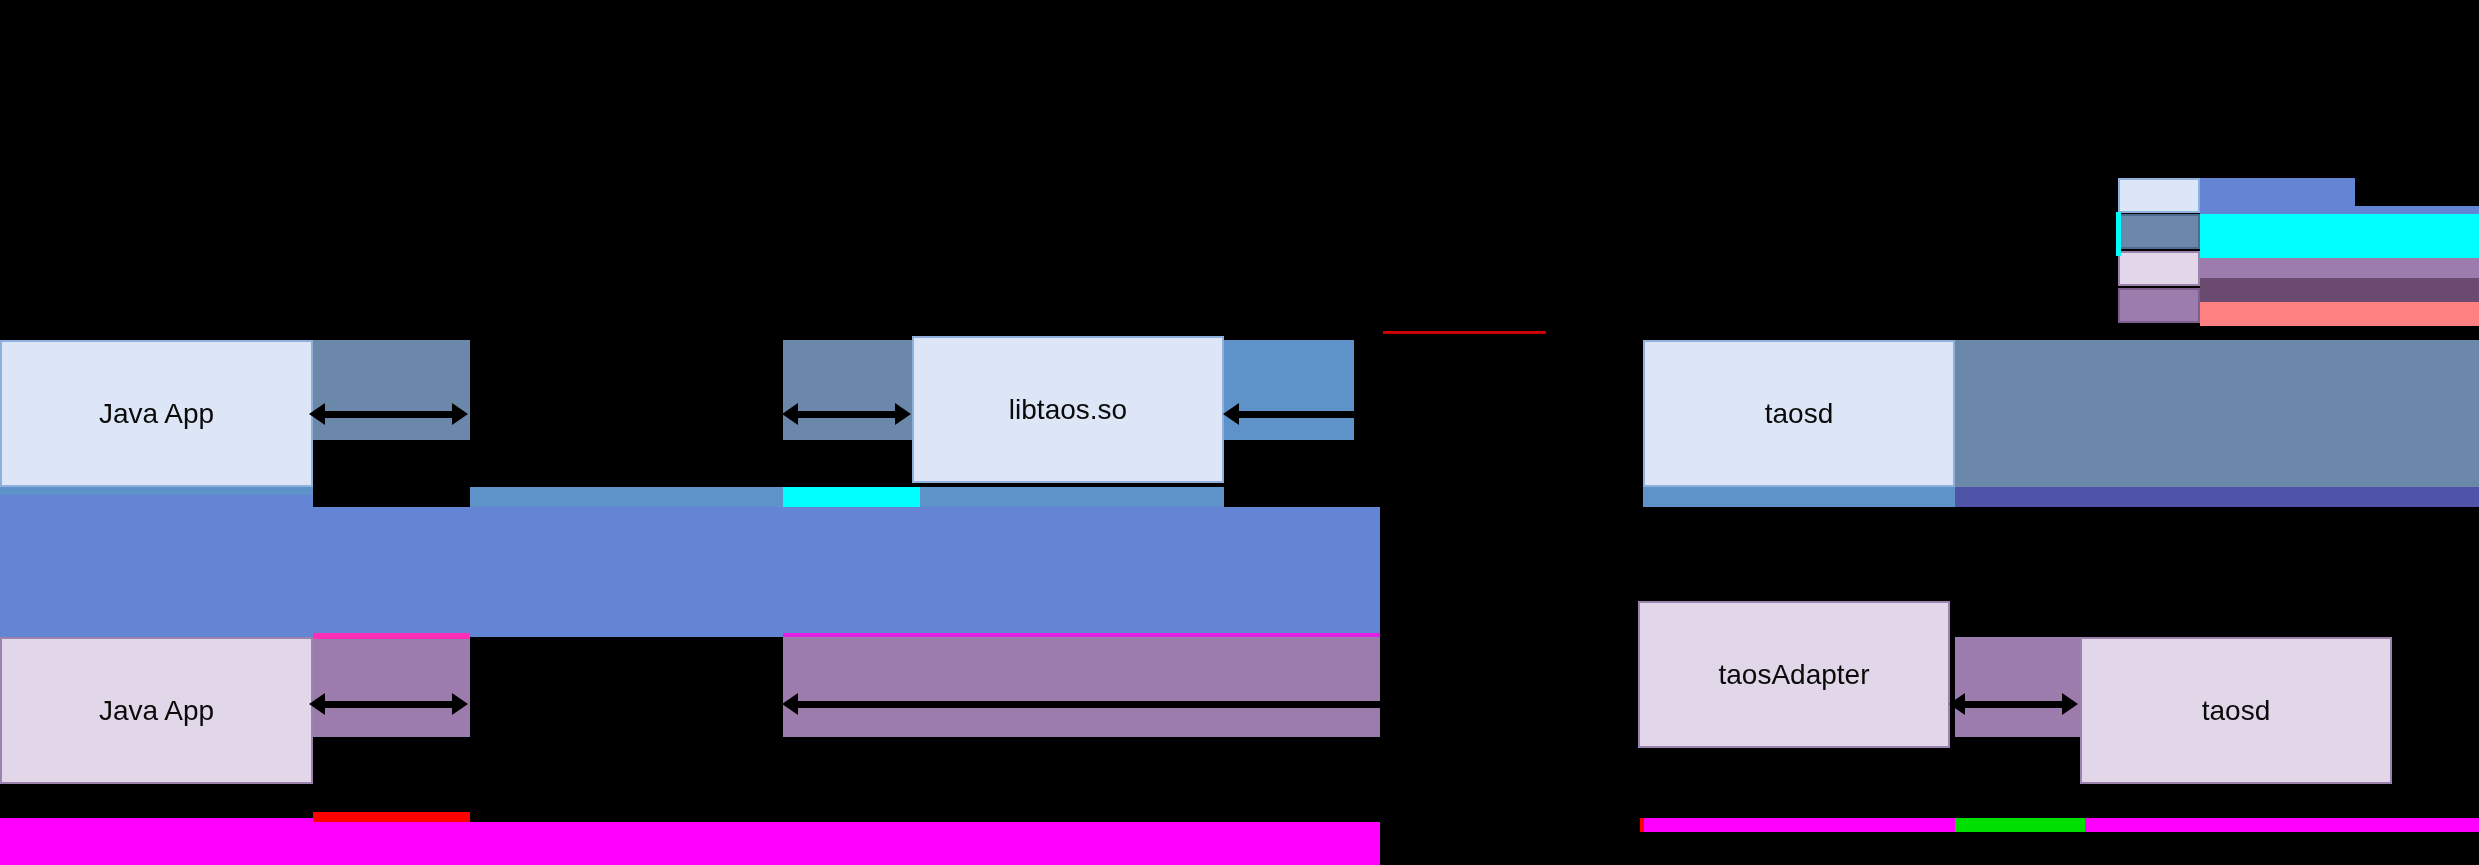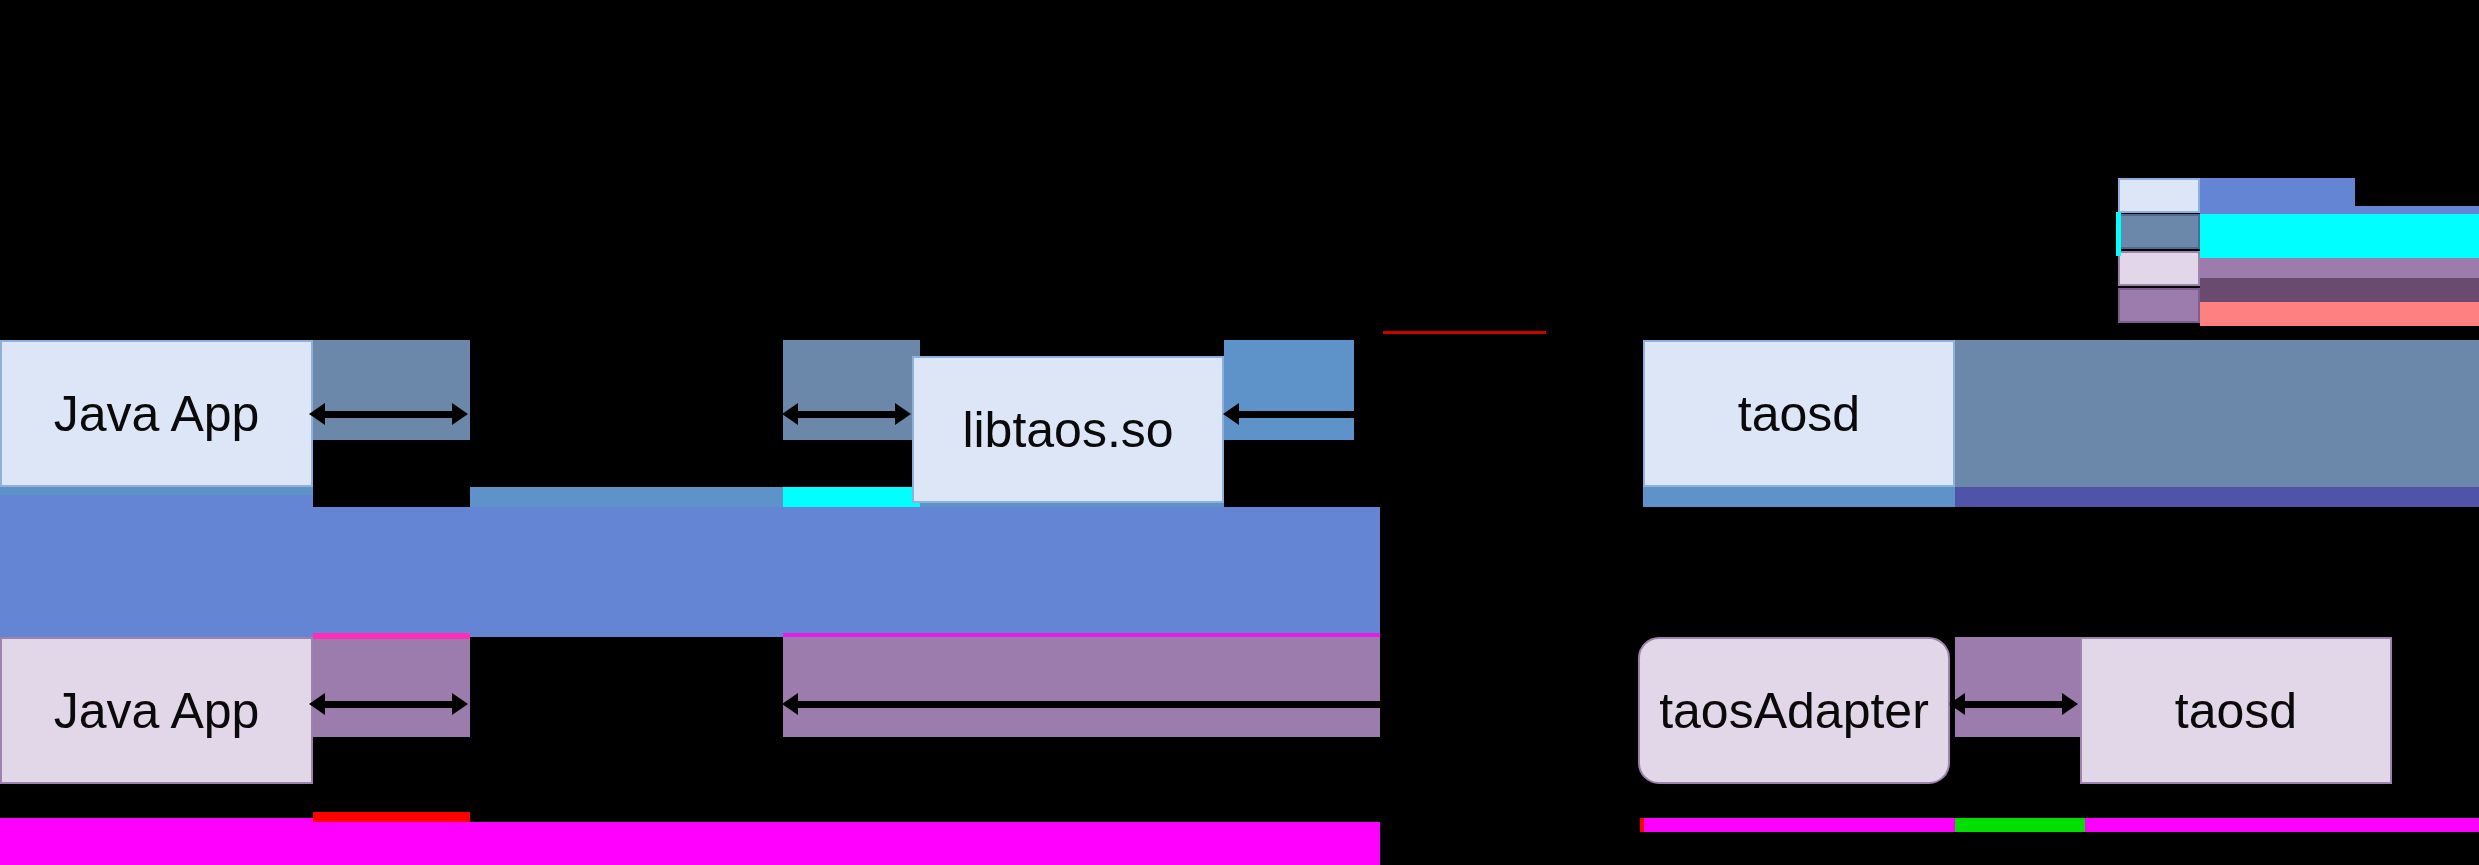--- a/index.html
+++ b/index.html
@@ -1,21 +1,21 @@
 <!DOCTYPE html>
 <html><head>
 <meta charset="utf-8">
 <style>
   html,body{margin:0;padding:0;background:#000;}
   #stage{position:relative;width:2479px;height:865px;background:#000;overflow:hidden;
          font-family:"Liberation Sans","DejaVu Sans",sans-serif;}
   .band{position:absolute;}
   .node{position:absolute;display:flex;align-items:center;justify-content:center;
         box-sizing:border-box;}
-  .node span{font-size:50px;color:#0a0a0a;line-height:1;white-space:nowrap;text-align:center;}
+  .node span{font-size:28px;color:#0a0a0a;line-height:1;white-space:nowrap;text-align:center;}
   .node.blue{background:#dce6f6;border:2px solid #8fb0dd;}
   .node.purple{background:#e2d7e8;border:2px solid #9b83ad;}
   .conn{position:absolute;height:7px;background:#000;}
   .arrowhead{position:absolute;width:0;height:0;
              border-top:11px solid transparent;border-bottom:11px solid transparent;
              border-left:16px solid #000;}
   .arrowtail{position:absolute;width:0;height:0;
              border-top:11px solid transparent;border-bottom:11px solid transparent;
              border-right:16px solid #000;}
   .legend{position:absolute;}
@@ -63,21 +63,21 @@
   <div class="band" style="left:783px;top:633px;width:597px;height:4px;background:#e21fe2;"></div>
   <div class="band" style="left:1640px;top:818px;width:4px;height:14px;background:#ff0000;"></div>
 
   <div class="band" style="left:1383px;top:331px;width:163px;height:3px;background:#cc0000;"></div>
 
   <div class="node blue" style="left:0px;top:340px;width:313px;height:147px;">
     <span>Java App</span>
   </div>
 
 
-  <div class="node blue" style="left:912px;top:356px;width:312px;height:147px;">
+  <div class="node blue" style="left:912px;top:336px;width:312px;height:147px;">
     <span>libtaos.so</span>
   </div>
 
   <div class="node blue" style="left:1643px;top:340px;width:312px;height:147px;">
     <span>taosd</span>
   </div>
 
   <div class="conn" style="left:315px;top:411px;width:140px;"></div>
   <div class="arrowhead" style="left:452px;top:403px;"></div>
   <div class="arrowtail" style="left:309px;top:403px;"></div>
@@ -88,21 +88,21 @@
 
   <div class="conn" style="left:1229px;top:411px;width:400px;"></div>
   <div class="arrowhead" style="left:1626px;top:403px;"></div>
   <div class="arrowtail" style="left:1223px;top:403px;"></div>
 
   <div class="node purple" style="left:0px;top:637px;width:313px;height:147px;">
     <span>Java App</span>
   </div>
 
 
-  <div class="node purple" style="left:1638px;top:637px;width:312px;height:147px;border-radius:21px;">
+  <div class="node purple" style="left:1638px;top:601px;width:312px;height:147px;">
     <span>taosAdapter</span>
   </div>
 
   <div class="node purple" style="left:2080px;top:637px;width:312px;height:147px;">
     <span>taosd</span>
   </div>
 
   <div class="conn" style="left:315px;top:701px;width:140px;"></div>
   <div class="arrowhead" style="left:452px;top:693px;"></div>
   <div class="arrowtail" style="left:309px;top:693px;"></div>

